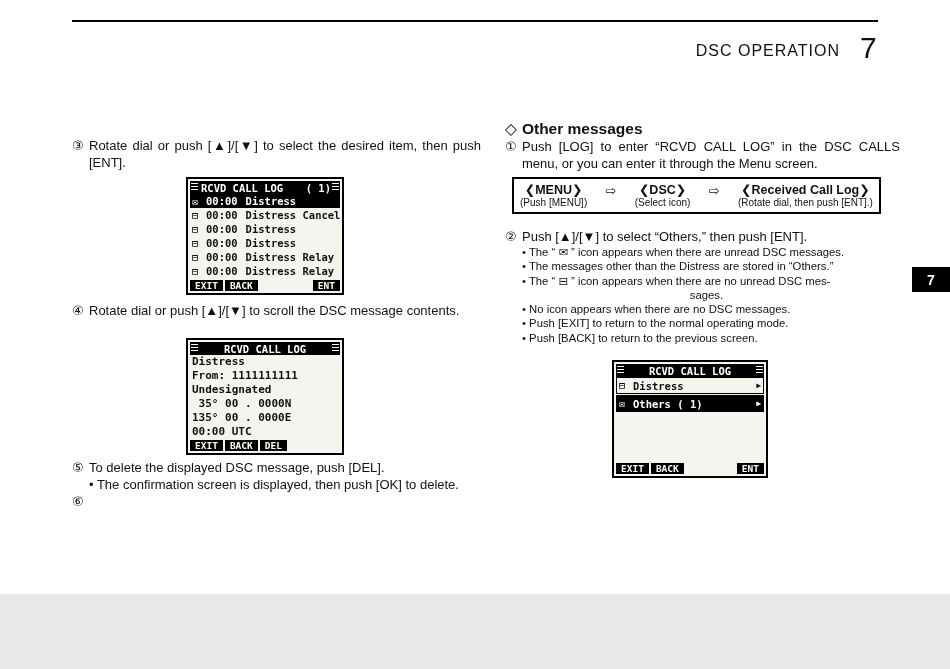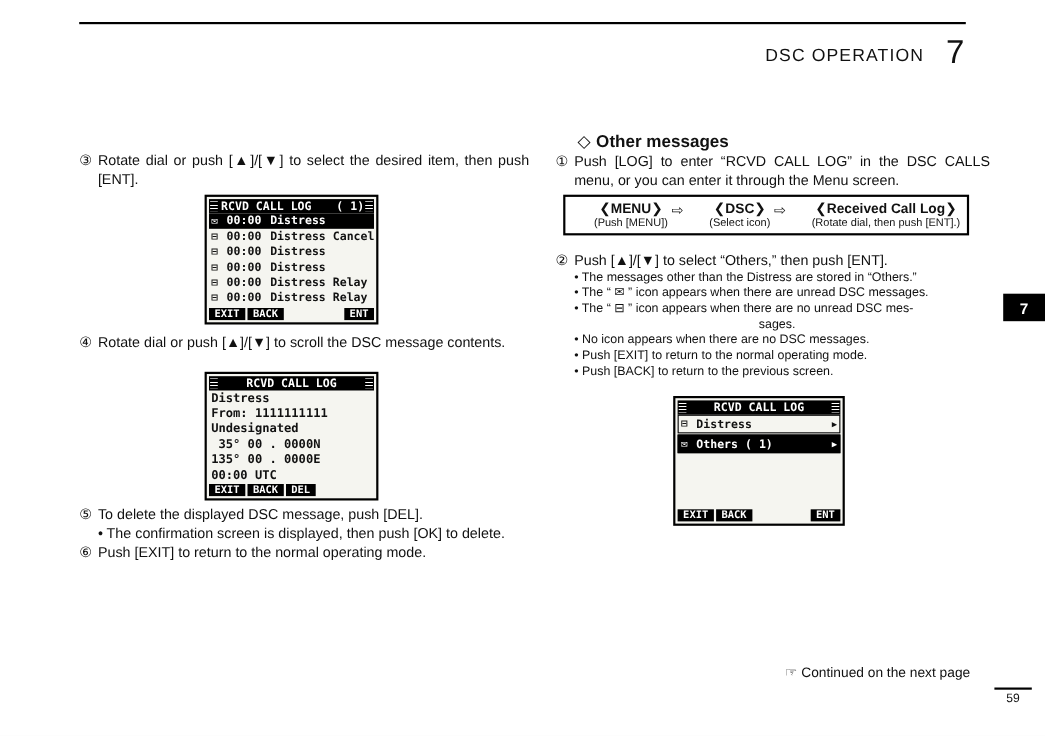--- a/index.html
+++ b/index.html
@@ -1,16 +1,16 @@
 <!DOCTYPE html>
 <html><head>
 <meta charset="utf-8">
 <style>
   html,body{margin:0;padding:0;background:#e8e8e8;}
-  .page{position:relative;width:950px;height:669px;background:#ffffff;font-family:"Liberation Sans","DejaVu Sans",sans-serif;color:#111;overflow:hidden;margin:0 auto;}
+  .page{position:relative;width:950px;height:594px;background:#ffffff;font-family:"Liberation Sans","DejaVu Sans",sans-serif;color:#111;overflow:hidden;margin:0 auto;}
   .rule{position:absolute;background:#000;}
   .header-title{position:absolute;font-size:16px;letter-spacing:1px;text-align:right;}
   .chapter-num{position:absolute;font-size:30px;font-weight:400;}
   .step{font-size:13px;line-height:16.5px;text-align:justify;position:absolute;padding-left:17px;}
   .step .marker{position:absolute;left:0;top:0;}
   .sub-bullet{font-size:13px;line-height:14px;position:absolute;}
   .section-head{position:absolute;font-size:15.5px;font-weight:bold;}
   .section-head .dm{font-weight:normal;margin-right:5px;}
   .lcd{position:absolute;background:#f5f5f0;border:2px solid #000;font-family:"DejaVu Sans Mono","Liberation Mono",monospace;font-weight:bold;box-sizing:border-box;padding:2px;display:flex;flex-direction:column;}
   .lcd-title{background:#000;color:#fff;height:13px;display:flex;align-items:center;font-size:10.5px;flex:0 0 auto;white-space:pre;}
@@ -20,21 +20,21 @@
   .lcd3-row{height:15px;border:1px solid #000;margin-bottom:1px;}
   .lcd3-row.selected{border-color:#000;}
   .mail-ic{width:14px;display:inline-block;font-size:10px;flex:0 0 auto;}
   .lcd-time{margin-right:8px;}
   .row-arrow{margin-left:auto;font-size:8px;}
   .lcd-line{font-size:11px;line-height:14px;padding:0 2px;white-space:pre;}
   .softbar{margin-top:auto;display:flex;align-items:center;height:12px;flex:0 0 auto;}
   .chip{background:#000;color:#fff;font-size:9.5px;padding:0 5px;height:11px;line-height:11px;display:inline-block;margin-right:2px;white-space:nowrap;}
   .chip.right{margin-left:auto;margin-right:0;}
   .menu-box{position:absolute;border:2px solid #000;box-sizing:border-box;display:flex;justify-content:space-between;align-items:flex-start;padding:3px 6px 2px 6px;}
-  .mp-col{display:flex;flex-direction:column;align-items:center;margin-left:20px;}
+  .mp-col{display:flex;flex-direction:column;align-items:center;}
   .mp-top{font-size:12.5px;font-weight:bold;white-space:nowrap;}
   .mp-bottom{font-size:10px;white-space:nowrap;}
   .flow-arrow{font-size:13px;padding-top:1px;}
   .bullets{position:absolute;font-size:11.3px;line-height:14.3px;}
   .bullets .cont{padding-left:7px;text-align:center;}
   .side-tab{position:absolute;background:#000;color:#fff;display:flex;align-items:center;justify-content:center;font-size:14px;font-weight:bold;}
   .continued{position:absolute;font-size:12.5px;text-align:right;}
   .pagenum{position:absolute;font-size:11px;text-align:center;}
 </style>
 </head>
@@ -119,24 +119,23 @@
     </div>
   </div>
 
   <div class="step" style="left:72px;top:460px;width:392px;">
     <span class="marker">⑤</span>
     <span>To delete the displayed DSC message, push [DEL].</span>
   </div>
   <div class="sub-bullet" style="left:89px;top:478px;width:375px;">• The confirmation screen is displayed, then push [OK] to delete.</div>
   <div class="step" style="left:72px;top:494px;width:392px;">
     <span class="marker">⑥</span>
-    <span>Push [EXIT] to return to the normal operating mode.</span>
-  </div>
-
-  <div class="section-head" style="left:505px;top:120px;margin-left:20px;">
+  </div>
+
+  <div class="section-head" style="left:505px;top:120px;">
     <span class="dm">◇</span><span>Other messages</span>
   </div>
 
   <div class="step" style="left:505px;top:139px;width:378px;">
     <span class="marker">①</span>
     <span>Push [LOG] to enter “RCVD CALL LOG” in the DSC CALLS menu, or you can enter it through the Menu screen.</span>
   </div>
 
   <div class="menu-box" style="left:512px;top:177px;width:369px;height:37px;">
     <div class="mp-col">
@@ -154,22 +153,22 @@
       <span class="mp-bottom">(Rotate dial, then push [ENT].)</span>
     </div>
   </div>
 
   <div class="step" style="left:505px;top:229px;width:378px;">
     <span class="marker">②</span>
     <span>Push [▲]/[▼] to select “Others,” then push [ENT].</span>
   </div>
 
   <div class="bullets" style="left:522px;top:245px;width:362px;">
+    <div>• The “ ✉ ” icon appears when there are unread DSC messages.</div>
     <div>• The messages other than the Distress are stored in “Others.”</div>
-    <div>• The “ ✉ ” icon appears when there are unread DSC messages.</div>
     <div>• The “ ⊟ ” icon appears when there are no unread DSC mes-</div>
     <div class="cont">sages.</div>
     <div>• No icon appears when there are no DSC messages.</div>
     <div>• Push [EXIT] to return to the normal operating mode.</div>
     <div>• Push [BACK] to return to the previous screen.</div>
   </div>
 
   <div class="lcd" style="left:612px;top:360px;width:156px;height:118px;">
     <div class="lcd-title">
       <span class="stripes"></span>

